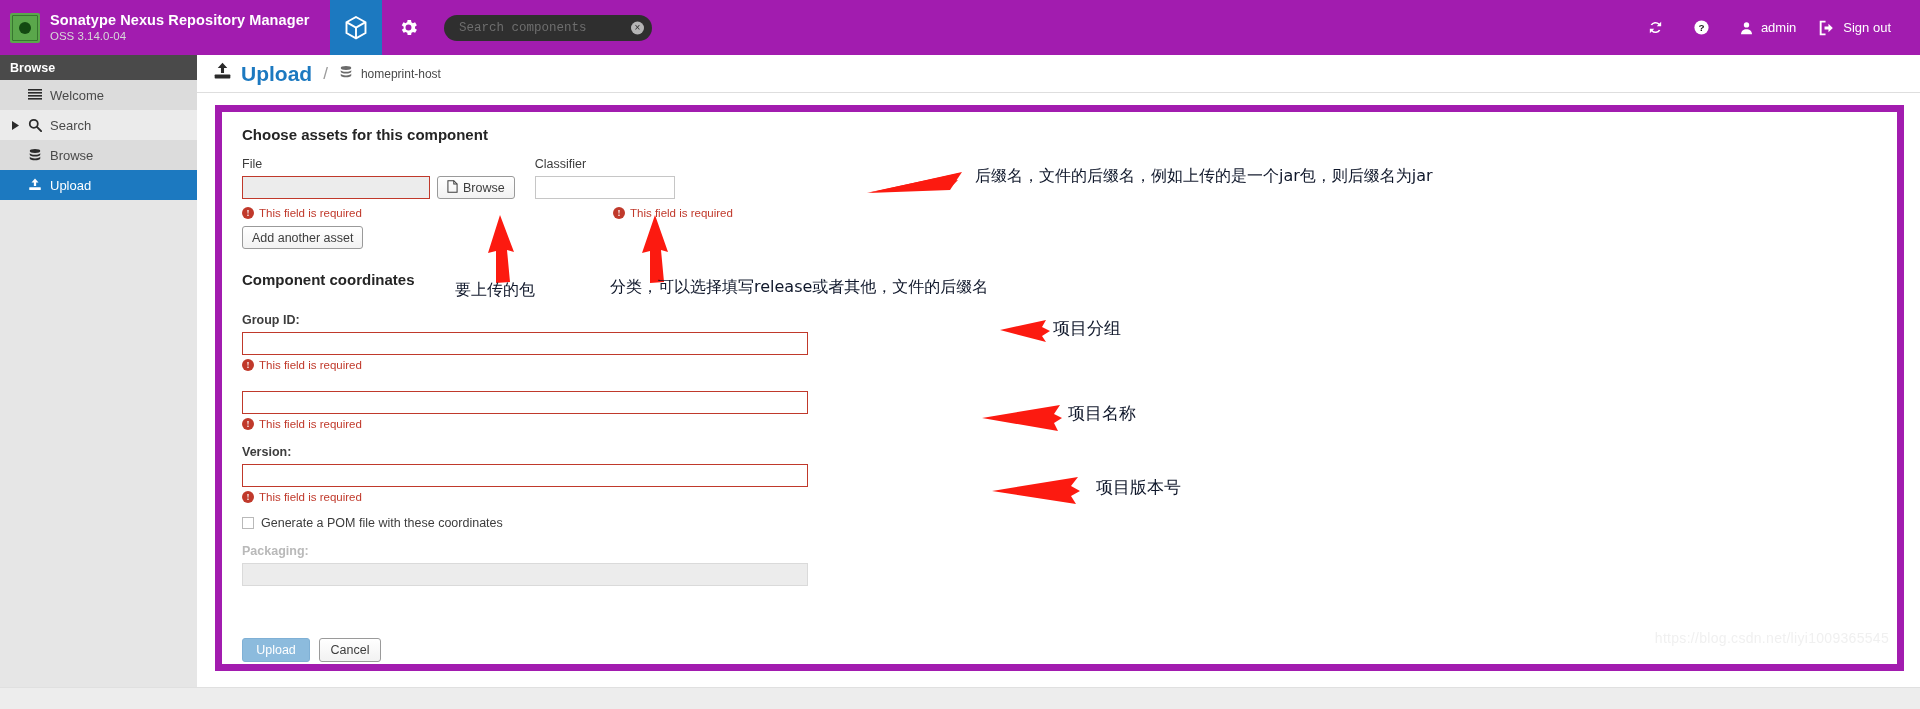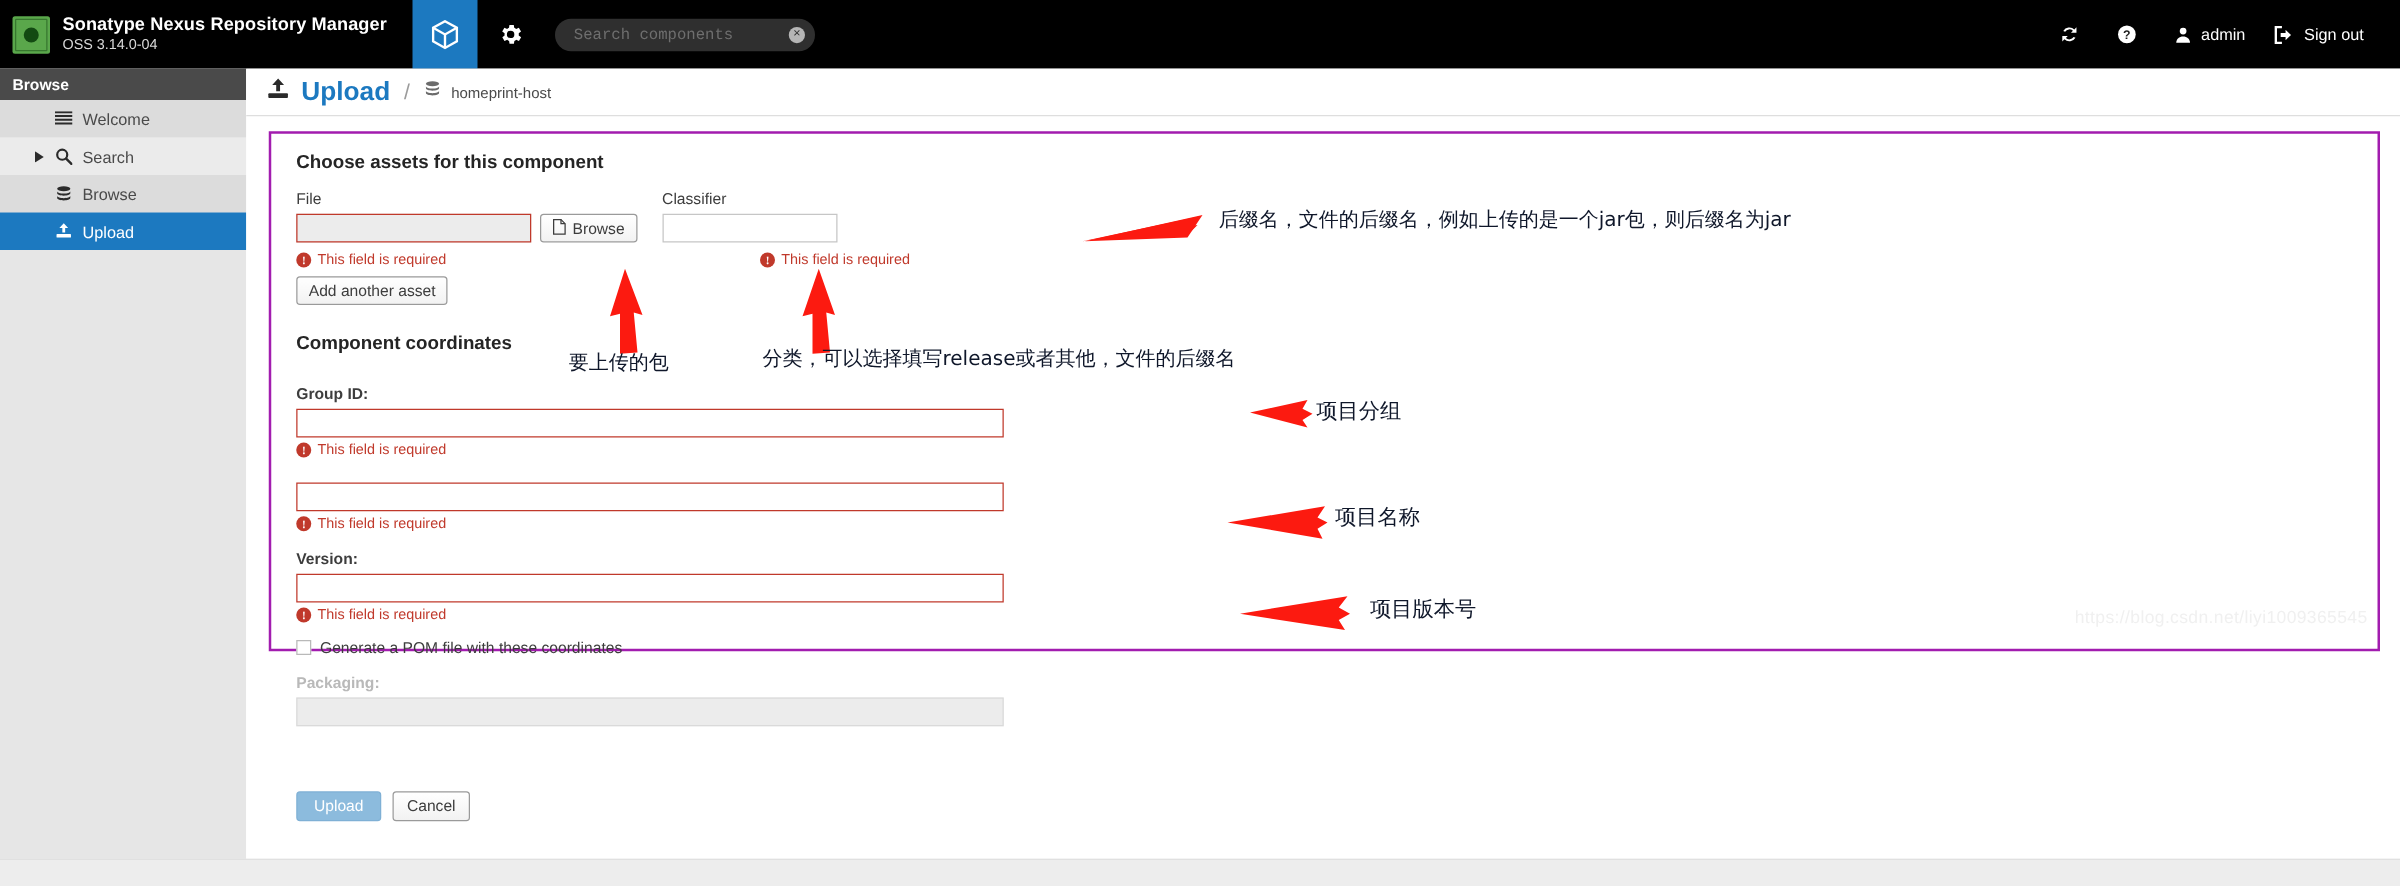--- a/index.html
+++ b/index.html
@@ -9,21 +9,21 @@
     font-family:"Liberation Sans","DejaVu Sans",sans-serif;
     background:#ffffff;
     overflow:hidden;
     position:relative;
     -webkit-font-smoothing:antialiased;
   }
 
   
   #header {
     position:absolute; top:0; left:0; width:1920px; height:55px;
-    background:#000000;
+    background:#a21caf;
     display:flex; align-items:stretch;
   }
   #brand { display:flex; align-items:center; padding-left:10px; width:330px; }
   #brand-logo {
     width:30px; height:30px; margin-right:10px; flex:none;
     background:#5aa74b; border-radius:2px;
     position:relative; overflow:hidden;
   }
   #brand-logo:before{
     content:""; position:absolute; left:9px; top:9px; width:12px; height:12px;
@@ -75,21 +75,21 @@
   #sidebar {
     position:absolute; top:55px; left:0; width:197px; height:654px;
     background:#e6e6e6;
   }
   #sidebar-header {
     height:25px; background:#4a4a4a; color:#fff;
     font-size:12.5px; font-weight:bold; display:flex; align-items:center;
     padding-left:10px;
   }
   .side-item {
-    height:30px; display:flex; align-items:center; padding-left:24px;
+    height:30px; display:flex; align-items:center; padding-left:8px;
     font-size:13px; color:#4a4a4a; cursor:pointer; position:relative;
   }
   .side-item .caret { width:16px; flex:none; display:flex; align-items:center; justify-content:center; }
   .side-item .sicon { width:22px; flex:none; display:flex; align-items:center; justify-content:center; }
   .side-item .slabel { margin-left:4px; }
   .side-welcome { background:#dcdcdc; }
   .side-search  { background:#ebebeb; }
   .side-browse  { background:#dcdcdc; }
   .side-upload  { background:#1c79c0; color:#ffffff; }
 
@@ -101,23 +101,23 @@
   #page-head {
     height:38px; display:flex; align-items:center; padding-left:16px;
     border-bottom:1px solid #dedede; background:#fff;
   }
   #page-head .title { color:#1c79c0; font-size:21px; font-weight:bold; margin-left:9px; }
   #page-head .sep { color:#9b9b9b; font-size:17px; margin:0 11px; }
   #page-head .crumb { color:#4a4a4a; font-size:12px; margin-left:8px; }
 
   #panel {
     margin:12px 16px 0 18px;
-    border:2px solid #a21caf;
+    border:7px solid #a21caf;
     background:#fff;
-    height:416px;
+    height:566px;
     padding:14px 0 0 20px;
     position:relative;
   }
   h2.sec {
     font-size:15px; font-weight:bold; color:#252525; margin:0 0 14px 0;
     display:inline-block;
   }
   .field-label { font-size:12.5px; color:#3d3d3d; }
   .field-label.bold { font-weight:bold; }
 

